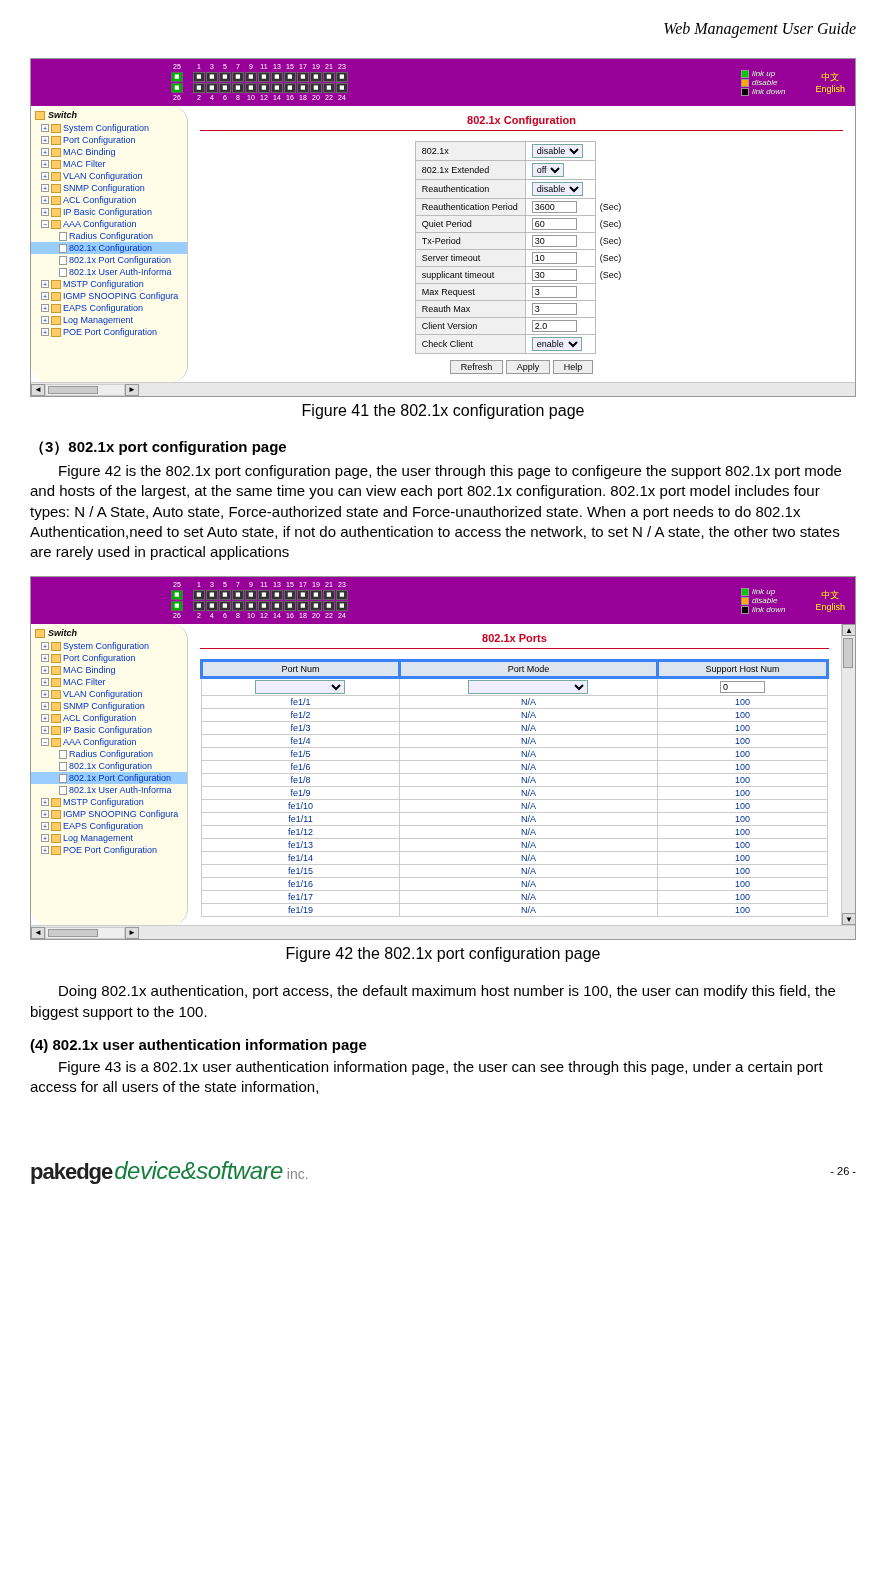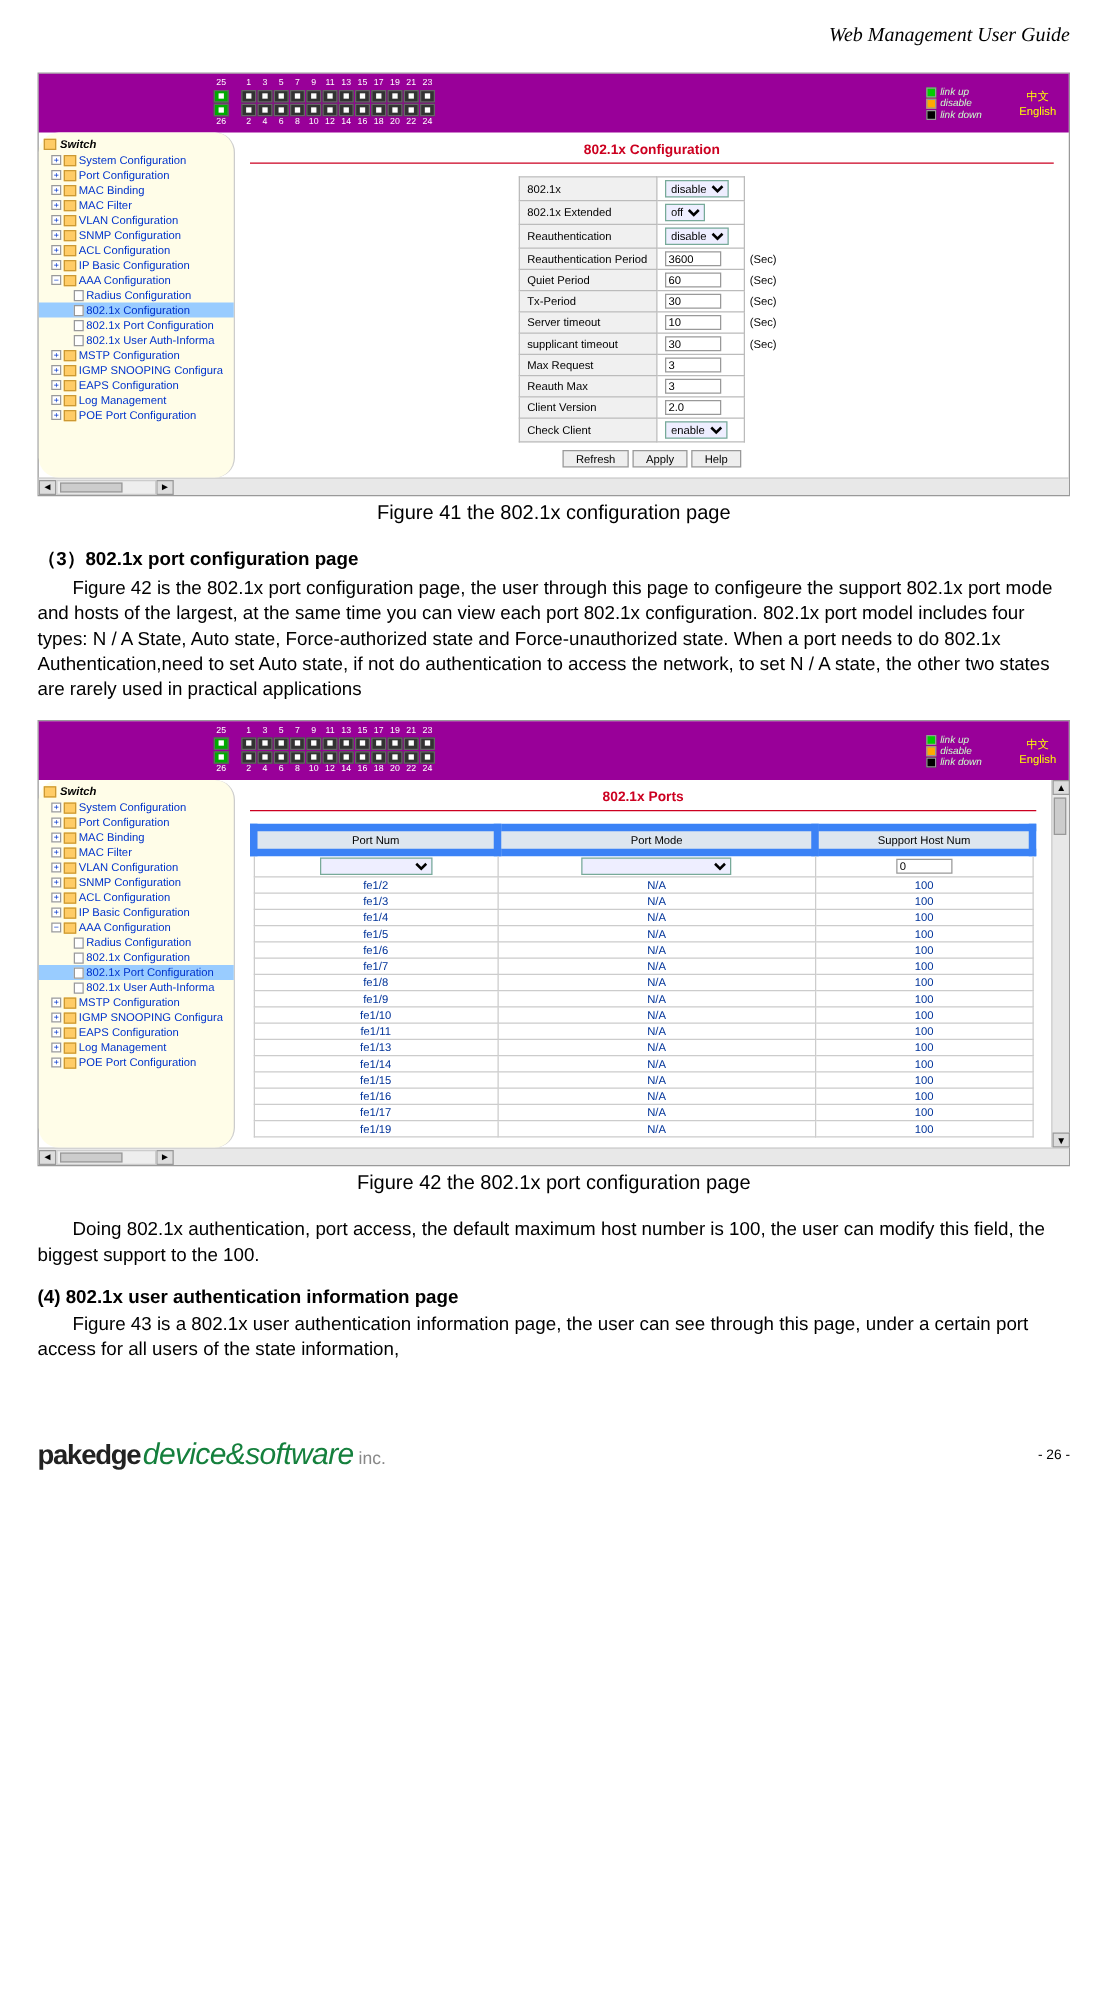--- a/index.html
+++ b/index.html
@@ -41,21 +41,21 @@
   .config-table { margin: 0 auto; border-collapse: collapse; font-size: 9px; }
   .config-table td { border: 1px solid #bbb; padding: 2px 6px; margin-left: 16px; }
   .config-table td.label { background: #f0f0f0; width: 110px; }
   .config-table td.val { width: 70px; }
   .config-table td.unit { border: none; padding-left: 4px; width: 30px; }
   .mini-select { font-size: 9px; height: 14px; border: 1px solid #7a9; background: #eef; }
   .mini-input { font-size: 9px; height: 12px; width: 45px; border: 1px solid #999; padding: 0 2px; }
   .btn-row { text-align: center; margin-top: 6px; }
   .mini-btn { font-size: 9px; padding: 1px 10px; background: #eee; border: 1px solid #999; }
   .ports-table { width: 100%; border-collapse: collapse; font-size: 9px; margin-top: 4px; }
-  .ports-table th { background: #dde6ef; border: 6px solid #3b82f6; padding: 2px 4px; font-weight: normal; }
+  .ports-table th { background: #dde6ef; border: 3px solid #3b82f6; padding: 2px 4px; font-weight: normal; }
   .ports-table td { border: 1px solid #ccc; padding: 1px 4px; text-align: center; color: #003399; }
   .ports-table td.portname { text-align: center; color: #003399; }
   .fig-caption { text-align: center; font-size: 16px; margin: 5px 0 18px 0; font-family: Arial, sans-serif; }
   .section-heading { font-weight: bold; font-size: 15px; margin-bottom: 4px; }
   .body-text { font-size: 15px; line-height: 1.35; margin-bottom: 14px; }
   .body-text.indent { text-indent: 28px; }
   .footer { display: flex; align-items: center; justify-content: space-between; margin-top: 60px; }
   .footer-logo { display: flex; align-items: baseline; gap: 2px; }
   .logo-main { font-weight: bold; font-size: 22px; letter-spacing: -1px; color:#222; }
   .logo-sub { font-size: 24px; color: #15803d; letter-spacing: -0.5px; font-style: italic; }
@@ -414,20 +414,25 @@
               <th>Port Num</th>
               <th>Port Mode</th>
               <th>Support Host Num</th>
             </tr>
             <tr>
               <td><select class="mini-select" style="width:90px"><option></option></select></td>
               <td><select class="mini-select" style="width:120px"><option></option></select></td>
               <td><input class="mini-input" value="0" style=""></td>
             </tr>
             <tr>
+              <td class="portname">fe1/1</td>
+              <td>N/A</td>
+              <td>100</td>
+            </tr>
+            <tr>
               <td class="portname">fe1/2</td>
               <td>N/A</td>
               <td>100</td>
             </tr>
             <tr>
               <td class="portname">fe1/3</td>
               <td>N/A</td>
               <td>100</td>
             </tr>
             <tr>
@@ -439,41 +444,41 @@
               <td class="portname">fe1/5</td>
               <td>N/A</td>
               <td>100</td>
             </tr>
             <tr>
               <td class="portname">fe1/6</td>
               <td>N/A</td>
               <td>100</td>
             </tr>
             <tr>
-              <td class="portname">fe1/7</td>
-              <td>N/A</td>
-              <td>100</td>
-            </tr>
-            <tr>
               <td class="portname">fe1/8</td>
               <td>N/A</td>
               <td>100</td>
             </tr>
             <tr>
               <td class="portname">fe1/9</td>
               <td>N/A</td>
               <td>100</td>
             </tr>
             <tr>
               <td class="portname">fe1/10</td>
               <td>N/A</td>
               <td>100</td>
             </tr>
             <tr>
               <td class="portname">fe1/11</td>
+              <td>N/A</td>
+              <td>100</td>
+            </tr>
+            <tr>
+              <td class="portname">fe1/12</td>
               <td>N/A</td>
               <td>100</td>
             </tr>
             <tr>
               <td class="portname">fe1/13</td>
               <td>N/A</td>
               <td>100</td>
             </tr>
             <tr>
               <td class="portname">fe1/14</td>

